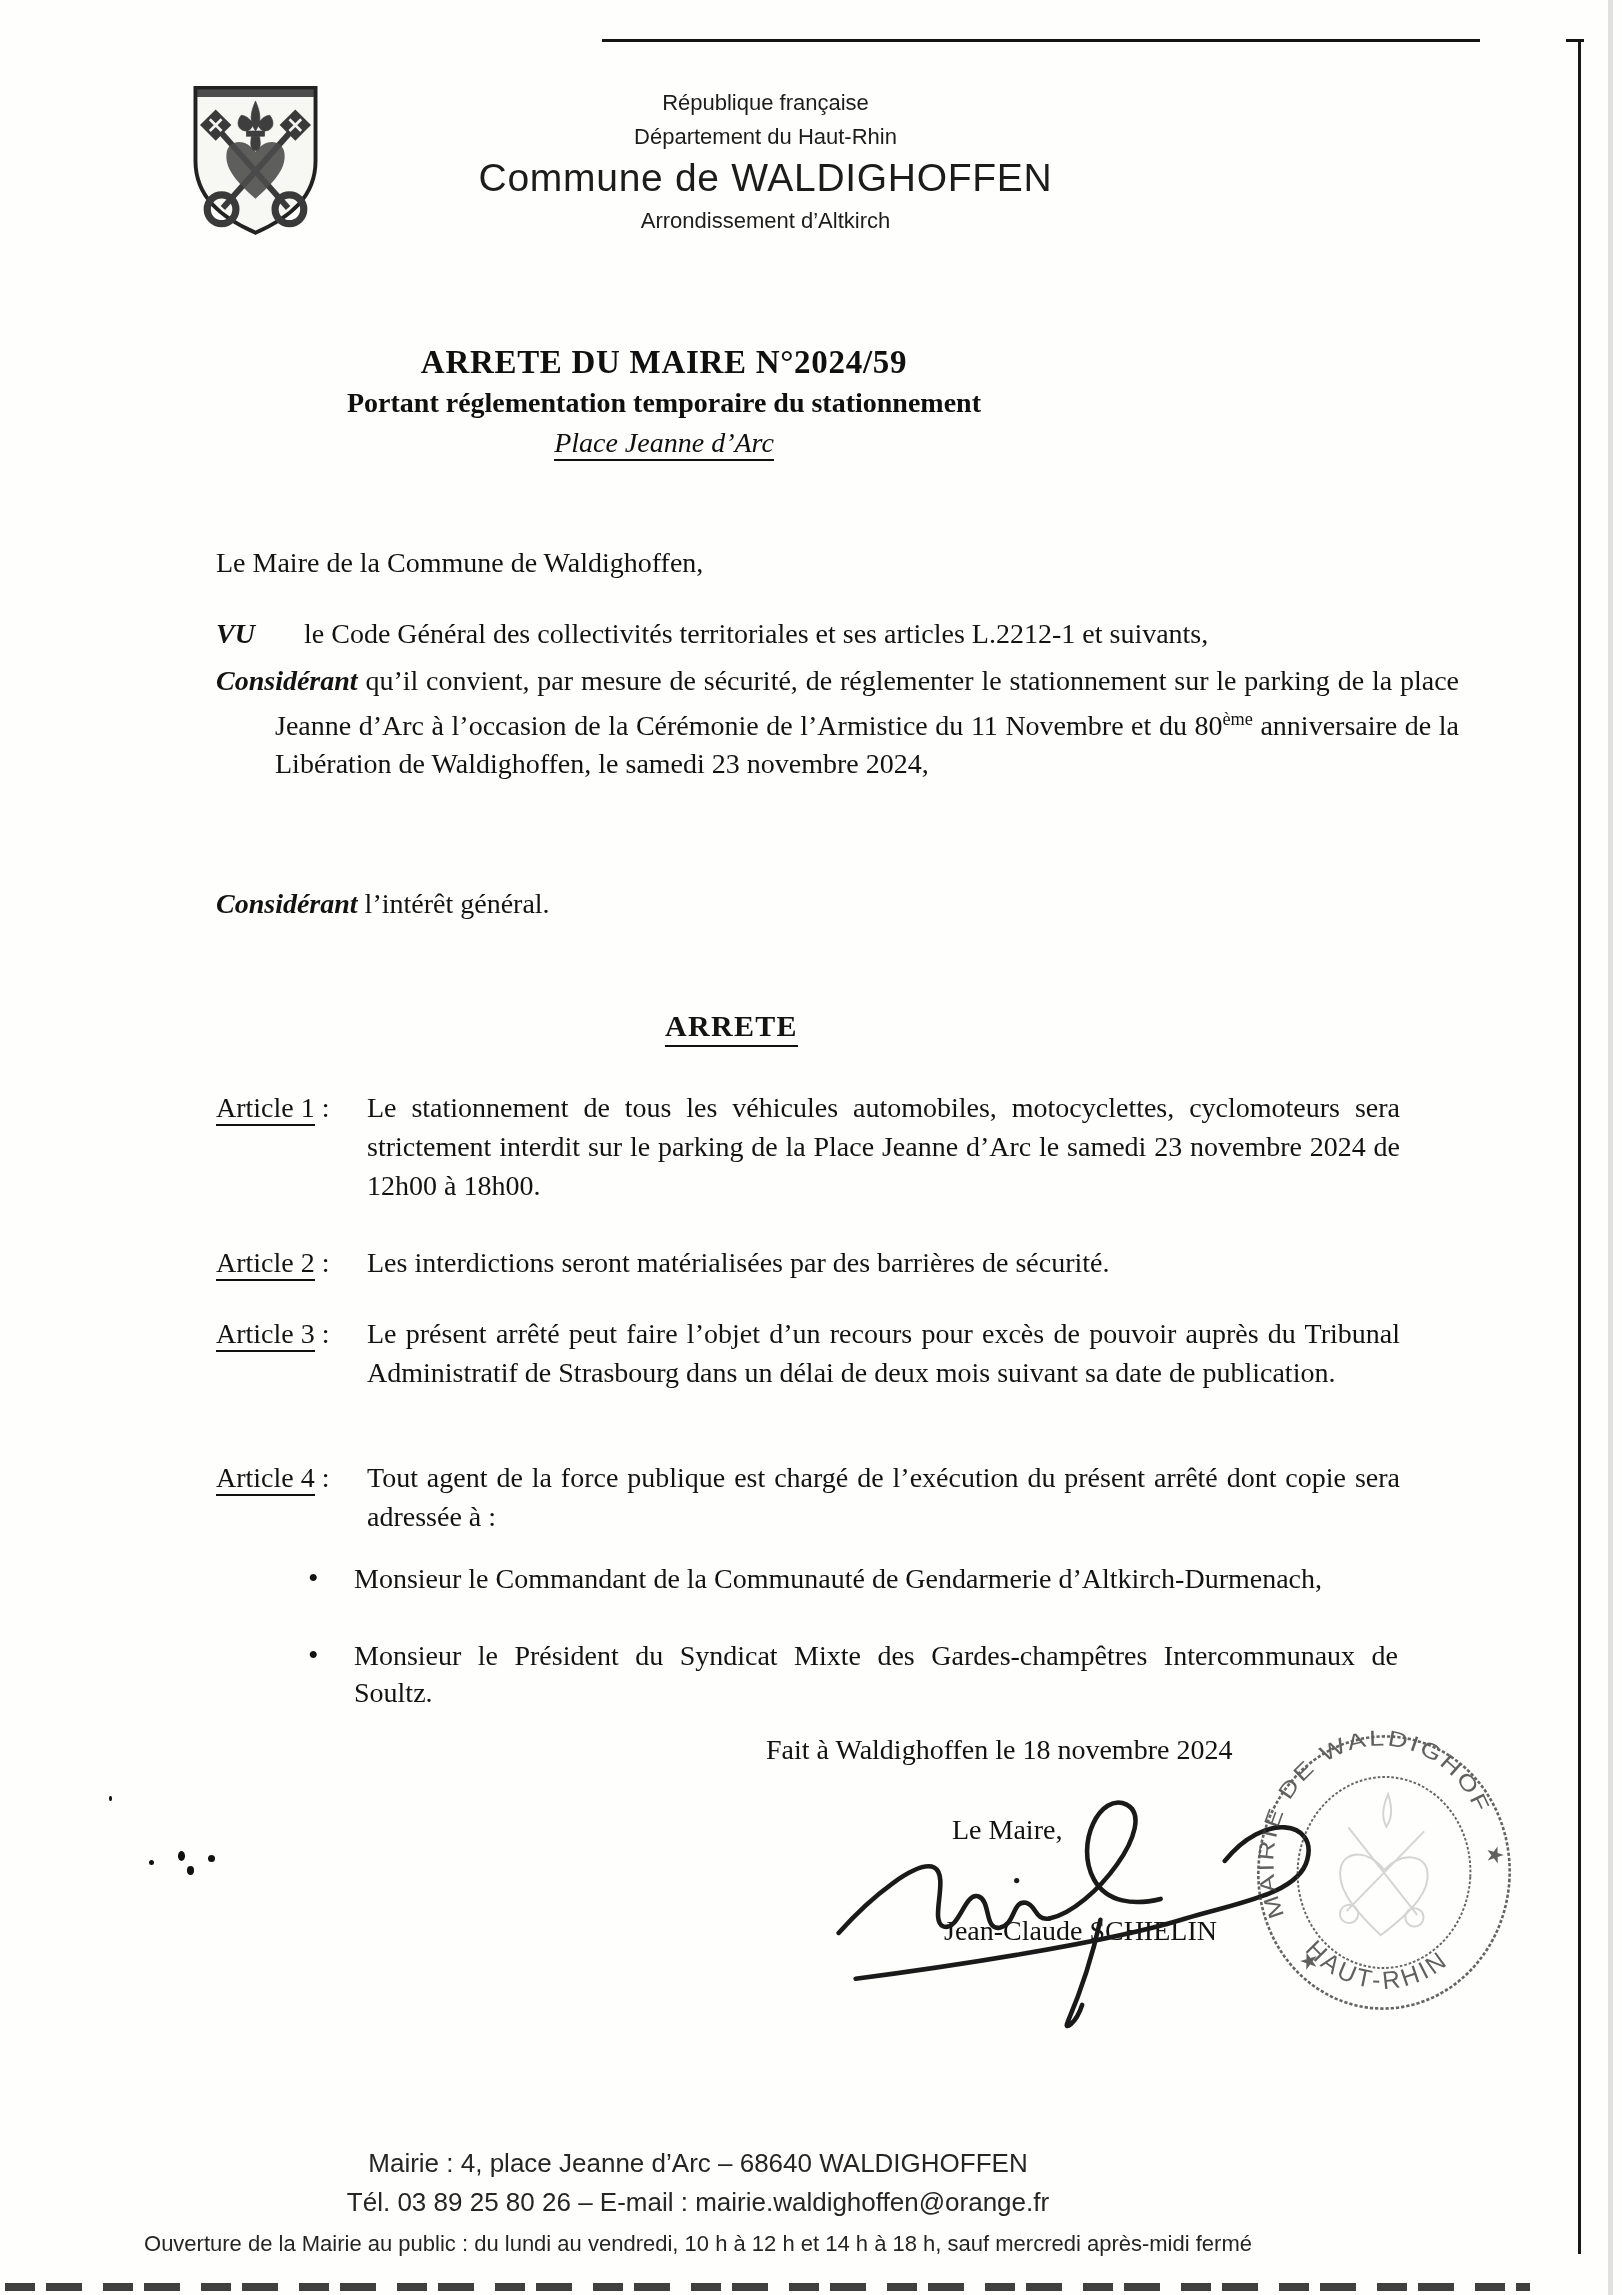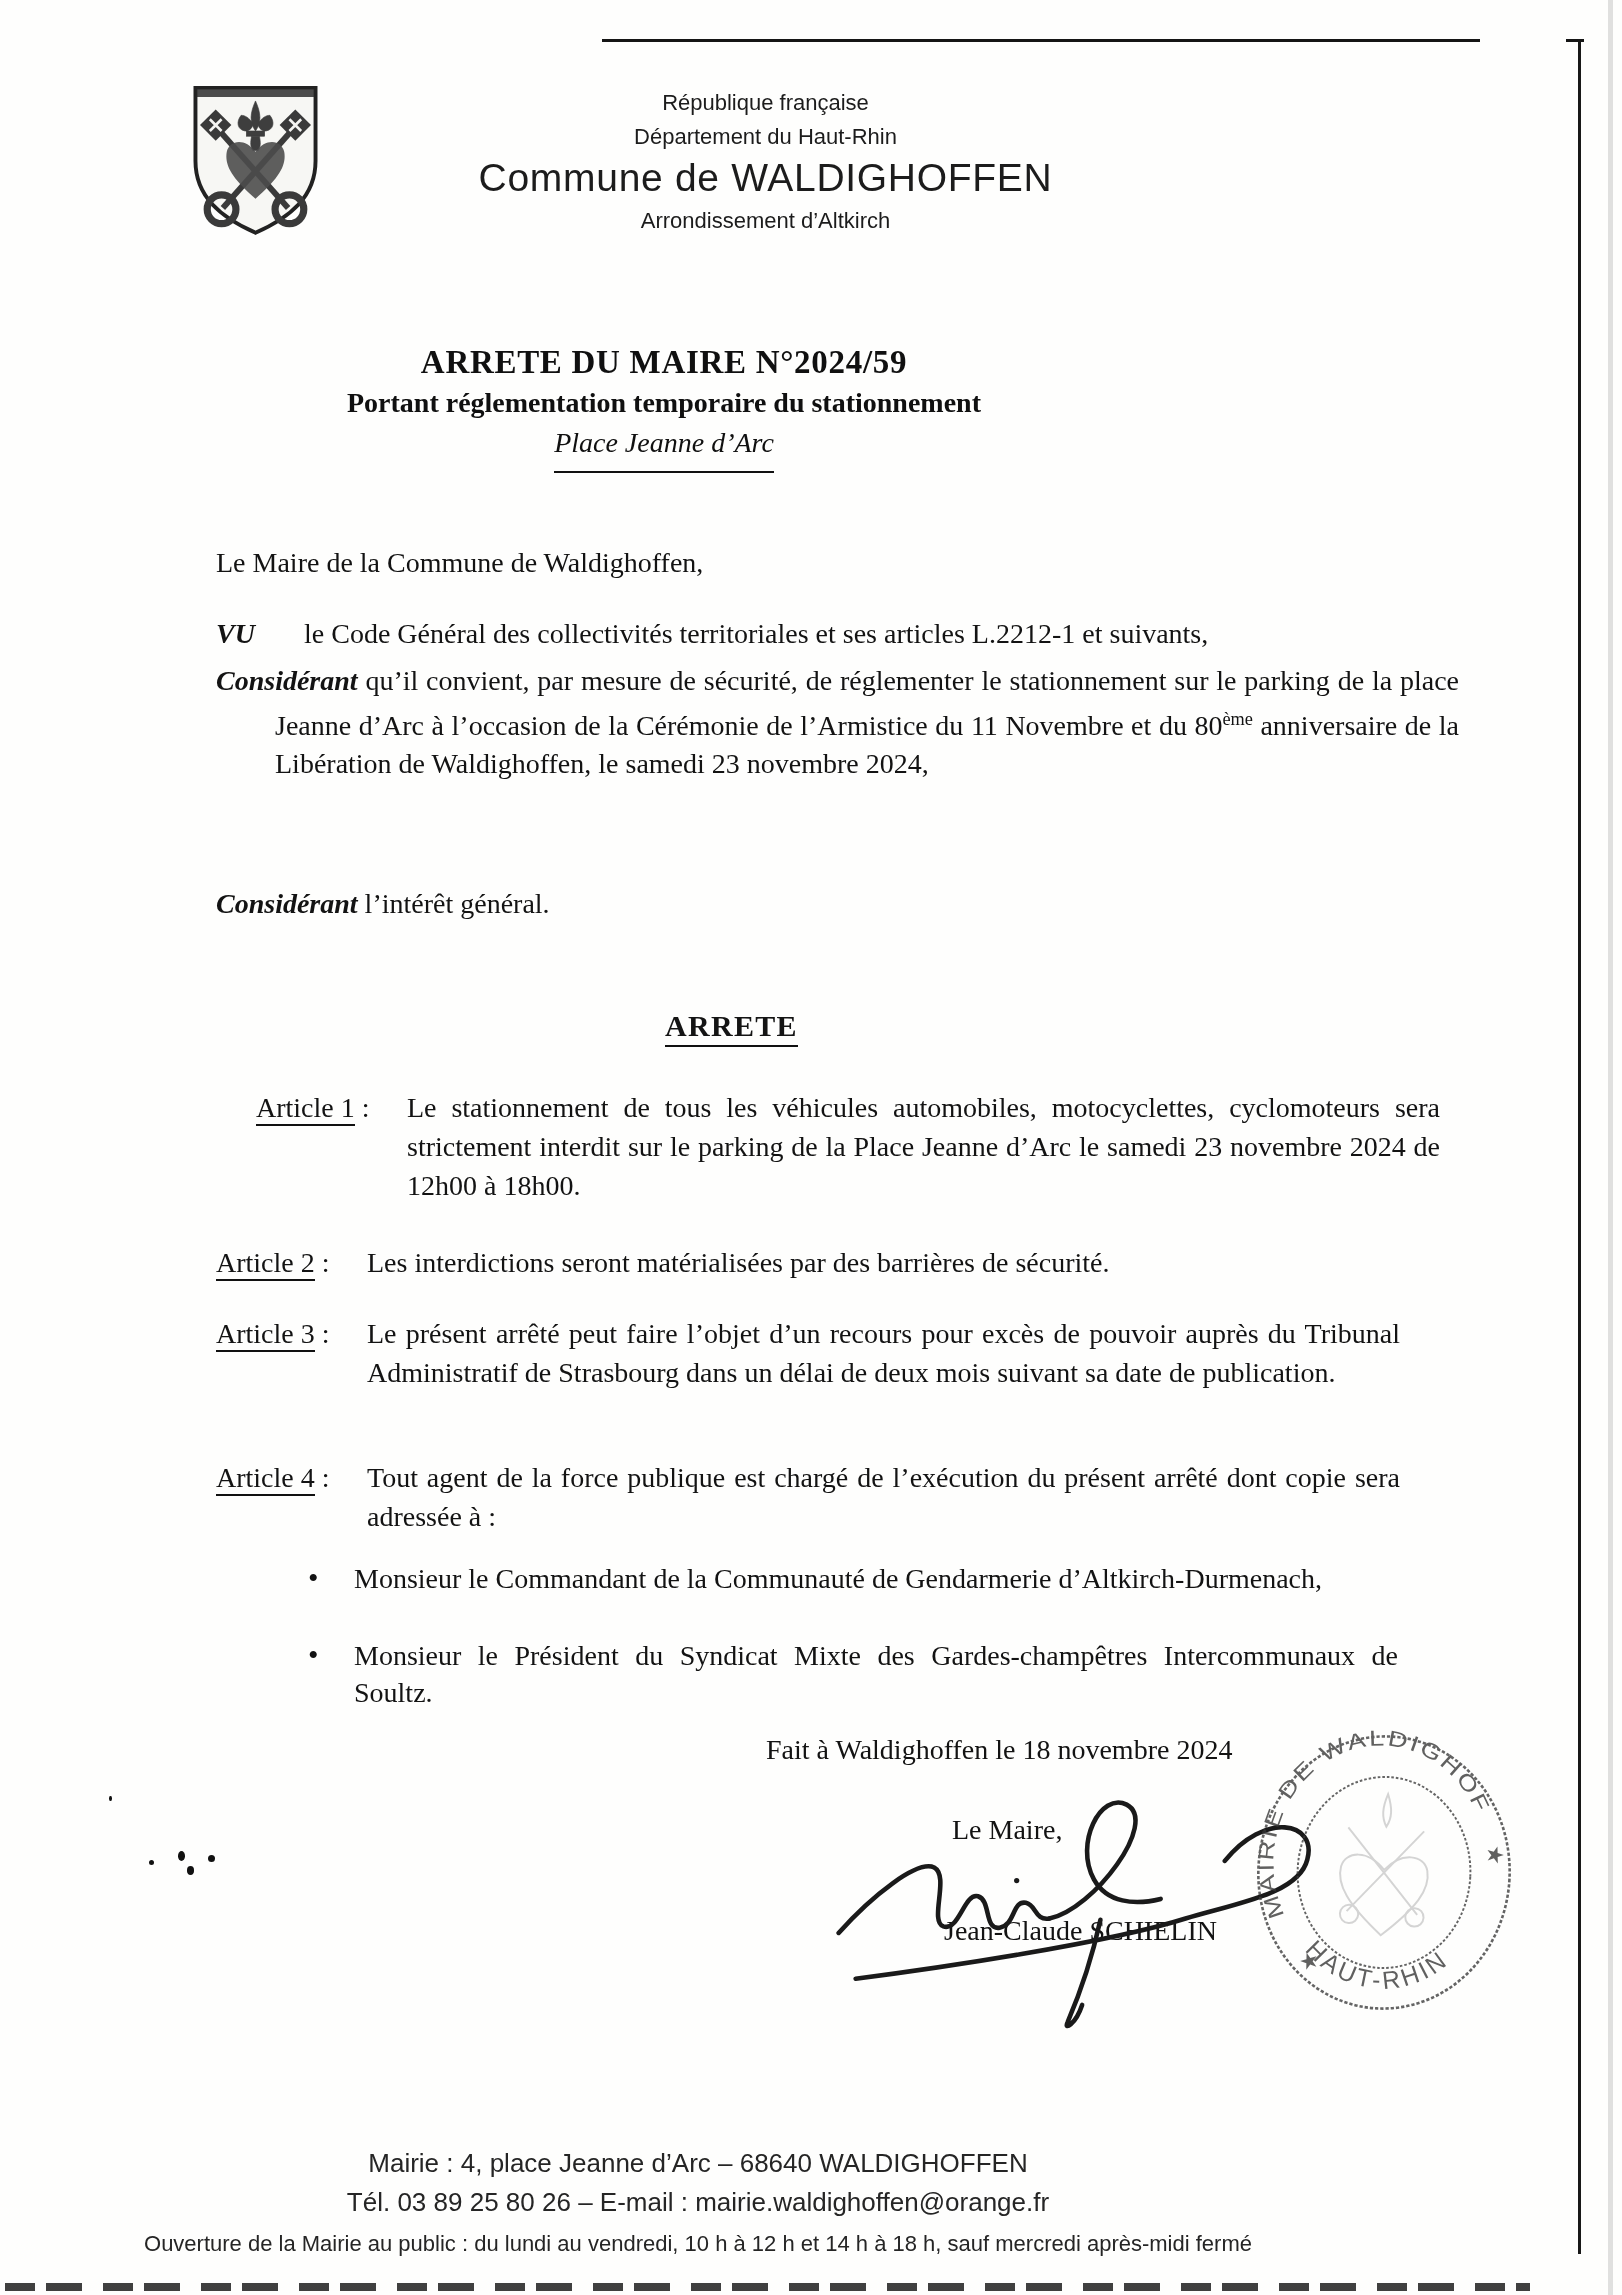--- a/index.html
+++ b/index.html
@@ -14,21 +14,21 @@
   .abs{position:absolute;}
   
   .hdr{left:0;width:1531px;text-align:center;font-family:"Liberation Sans",sans-serif;color:#1c1c1c;}
   .hdr-small{font-size:22px;line-height:26px;}
   .hdr-big{font-size:39px;line-height:43px;letter-spacing:0.7px;}
   
   .title-line{left:0;width:1328px;text-align:center;color:#101010;}
   .t1{font-size:33px;font-weight:bold;letter-spacing:0.7px;}
   .t2{font-size:28px;font-weight:bold;}
   .t3{font-size:28px;font-style:italic;}
-  .t3 span{border-bottom:2px solid #111;padding-bottom:13px;}
+  .t3 span{border-bottom:2px solid #111;padding-bottom:1px;}
   
   .body-text{font-size:28px;line-height:38px;color:#131313;}
   .block{left:216px;width:1184px;text-align:justify;}
   .hang{padding-left:59px;text-indent:-59px;}
   .lead{font-weight:bold;font-style:italic;}
   .vu-row{left:216px;width:1184px;padding-left:88px;box-sizing:border-box;}
   .vu-label{position:absolute;left:0;top:0;font-weight:bold;font-style:italic;}
   .heading-arrete{left:0;width:1463px;text-align:center;font-size:30px;font-weight:bold;}
   .heading-arrete span{border-bottom:2.6px solid #111;padding-bottom:2.6px;letter-spacing:1.3px;}
   .article{left:216px;width:1184px;padding-left:151px;box-sizing:border-box;text-align:justify;line-height:39px;}
@@ -122,21 +122,21 @@
   </div>
 
   <div class="abs body-text block" style="top:885px;">
     <span class="lead">Considérant</span><span> l’intérêt général.</span>
   </div>
 
   <div class="abs heading-arrete" style="top:1009px;">
     <span>ARRETE</span>
   </div>
 
-  <div class="abs body-text article" style="top:1088px;margin-left:40px;">
+  <div class="abs body-text article" style="top:1088px;">
     <span class="alabel"><span class="u">Article 1</span><span> :</span></span>
     <span>Le stationnement de tous les véhicules automobiles, motocyclettes, cyclomoteurs sera strictement interdit sur le parking de la Place Jeanne d’Arc le samedi 23 novembre 2024 de 12h00 à 18h00.</span>
   </div>
 
   <div class="abs body-text article" style="top:1243px;">
     <span class="alabel"><span class="u">Article 2</span><span> :</span></span>
     <span>Les interdictions seront matérialisées par des barrières de sécurité.</span>
   </div>
 
   <div class="abs body-text article" style="top:1314px;">

